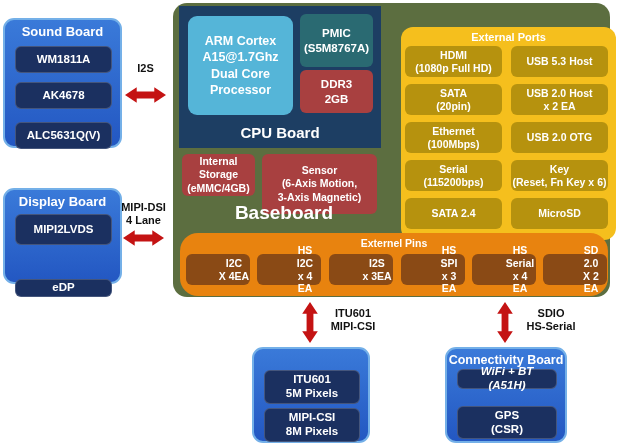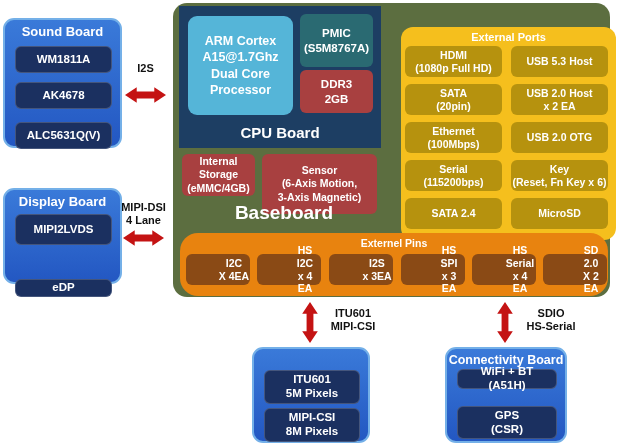--- a/index.html
+++ b/index.html
@@ -83,21 +83,21 @@
 
   <div class="board" style="left:252px; top:347px; width:118px; height:96px;">
     <div class="chip ml" style="left:10px; top:21px; width:96px; height:34px;">ITU601
 5M Pixels</div>
     <div class="chip ml" style="left:10px; top:59px; width:96px; height:34px;">MIPI-CSI
 8M Pixels</div>
   </div>
 
   <div class="board" style="left:445px; top:347px; width:122px; height:96px;">
     <div class="board-title" style="font-size:12.5px;">Connectivity Board</div>
-    <div class="chip ml" style="left:10px; top:20px; width:100px; height:20px;">WiFi + BT
+    <div class="chip ml" style="left:10px; top:20px; width:100px; height:20px;font-style:italic;">WiFi + BT
 (A51H)</div>
     <div class="chip ml" style="left:10px; top:57px; width:100px; height:33px;">GPS
 (CSR)</div>
   </div>
 
   <div id="baseboard">
 
     <div id="cpu-board">
       <div id="processor" class="ml">ARM Cortex
 A15@1.7Ghz

